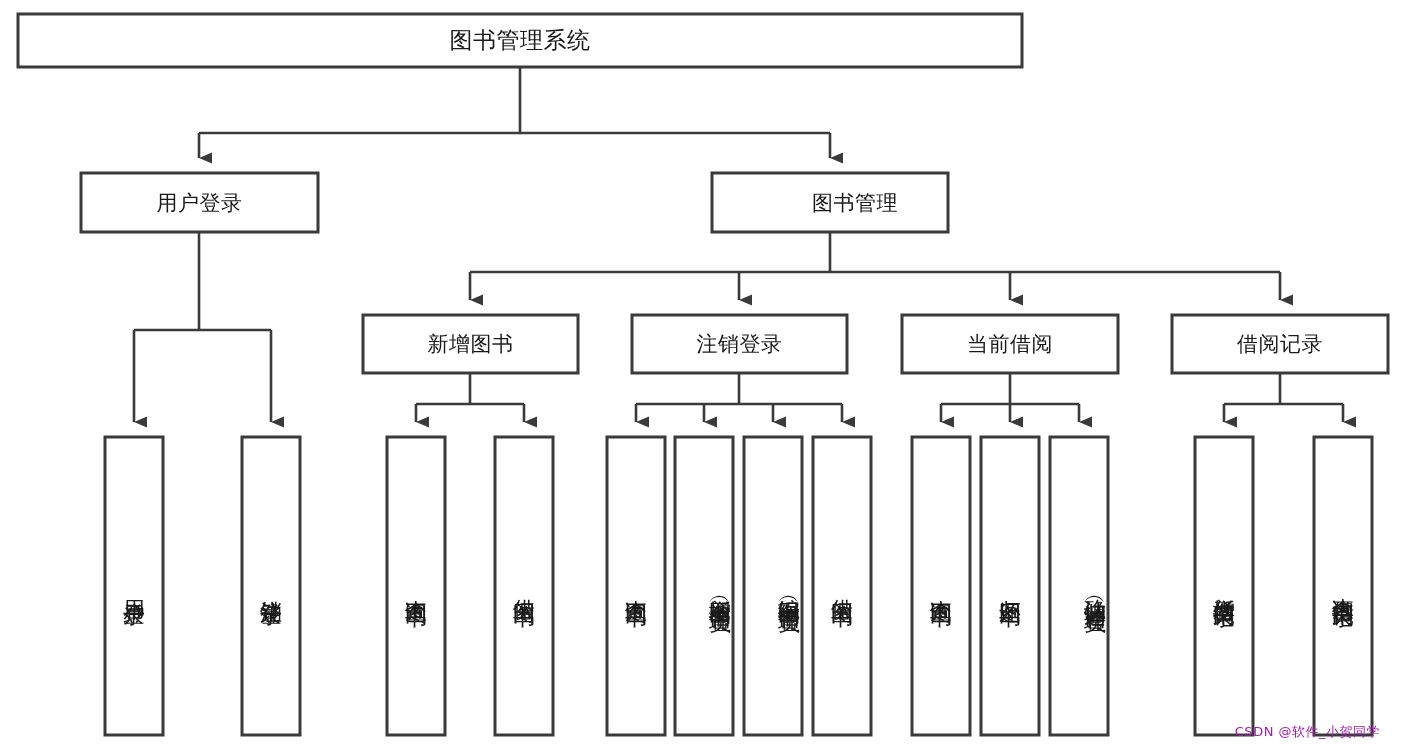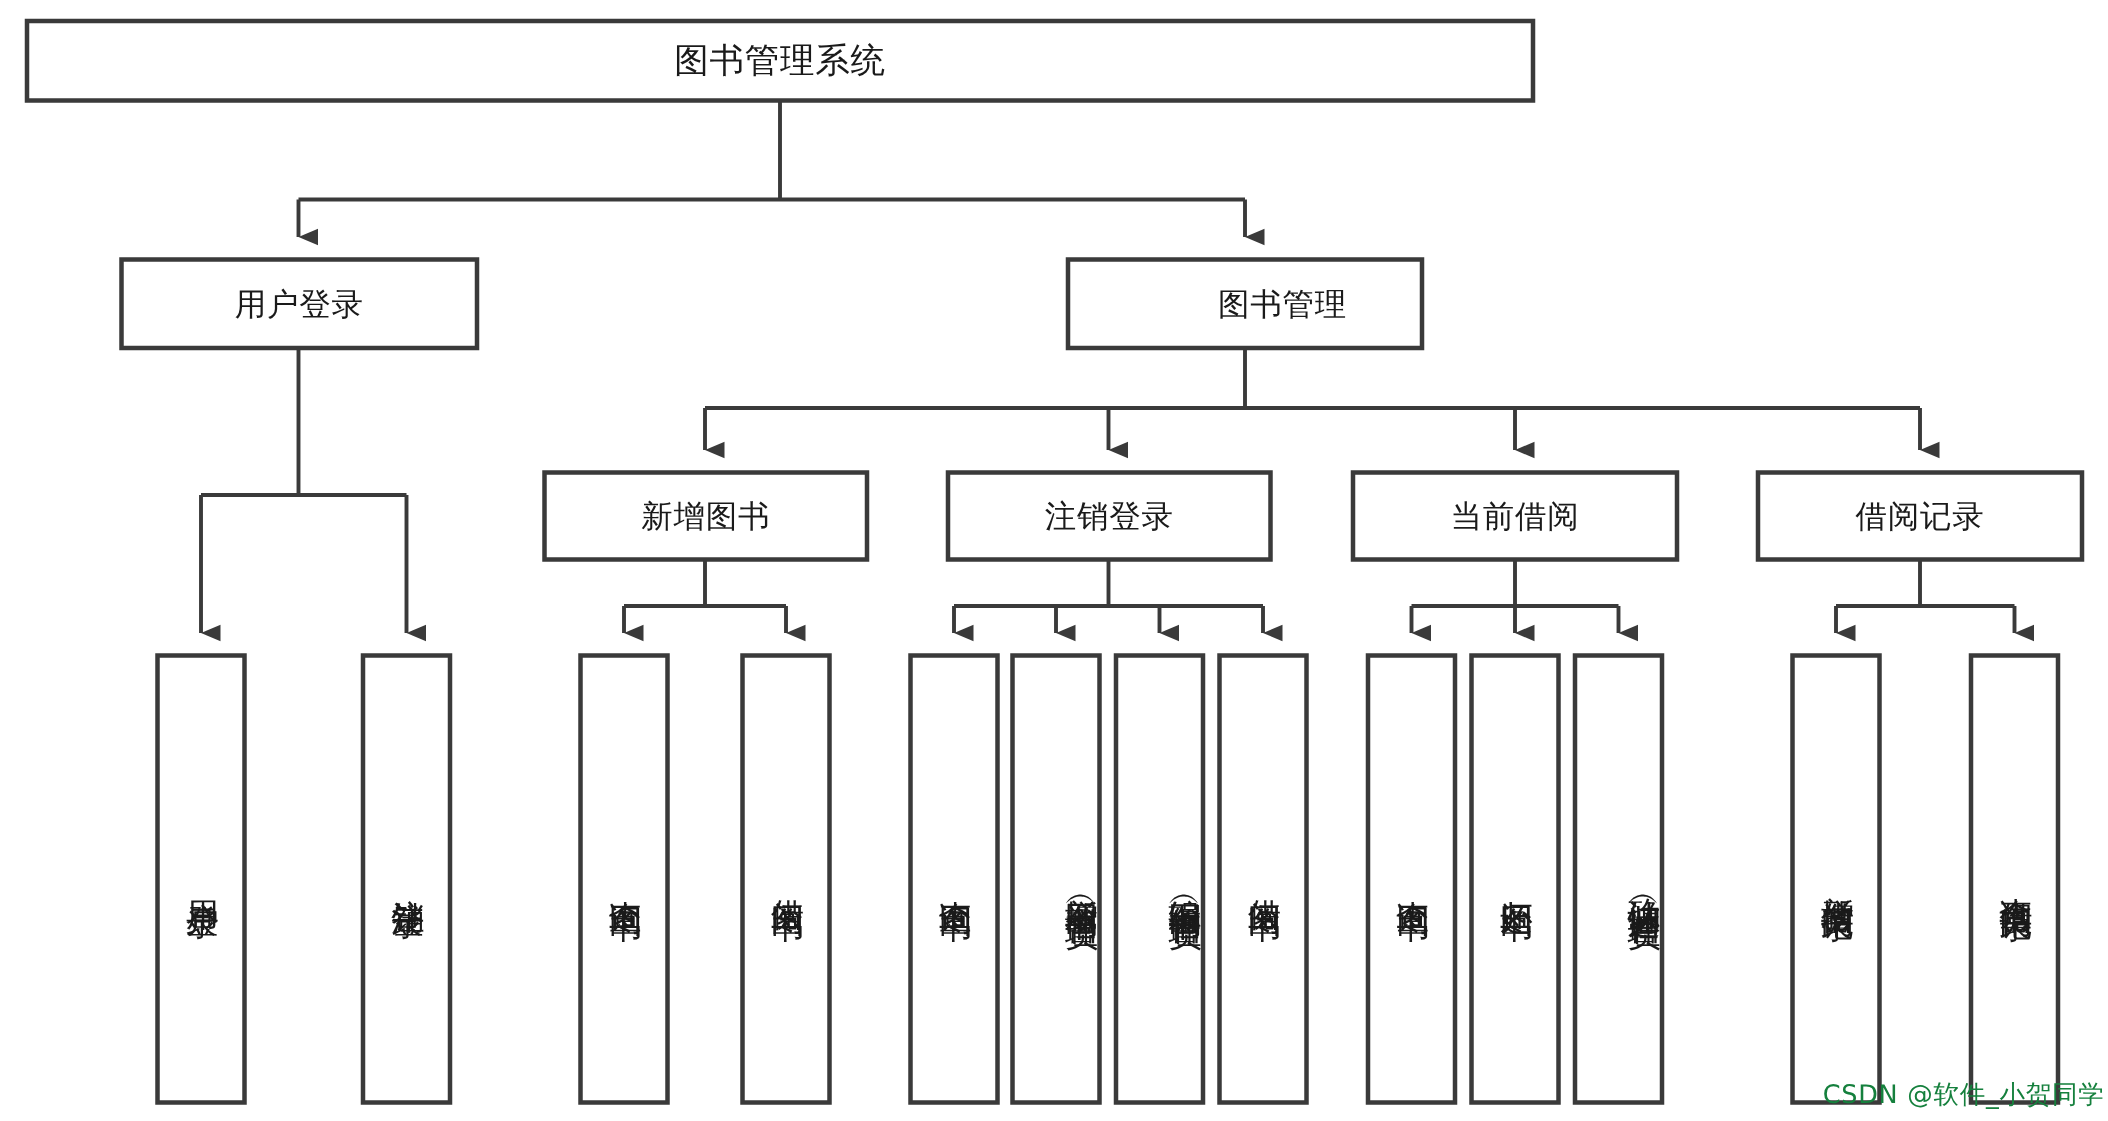--- a/index.html
+++ b/index.html
@@ -64,24 +64,24 @@
     writing-mode: vertical-rl;
     text-orientation: upright;
     color: #1a1a1a;
     font-size: 22px;
     line-height: 1.18;
     letter-spacing: 2px;
     pointer-events: none;
   }
   #watermark {
     position: absolute;
-    right: 2px;
+    right: 25px;
     bottom: 6px;
-    font-size: 17px;
-    color: #15803d;
+    font-size: 13px;
+    color: #a21caf;
     white-space: nowrap;
     letter-spacing: 0.5px;
   }
 </style>
 </head>
 <body>
 
 <div id="diagram-root">
 
   <svg id="tree-svg" viewBox="0 0 1405 747">

